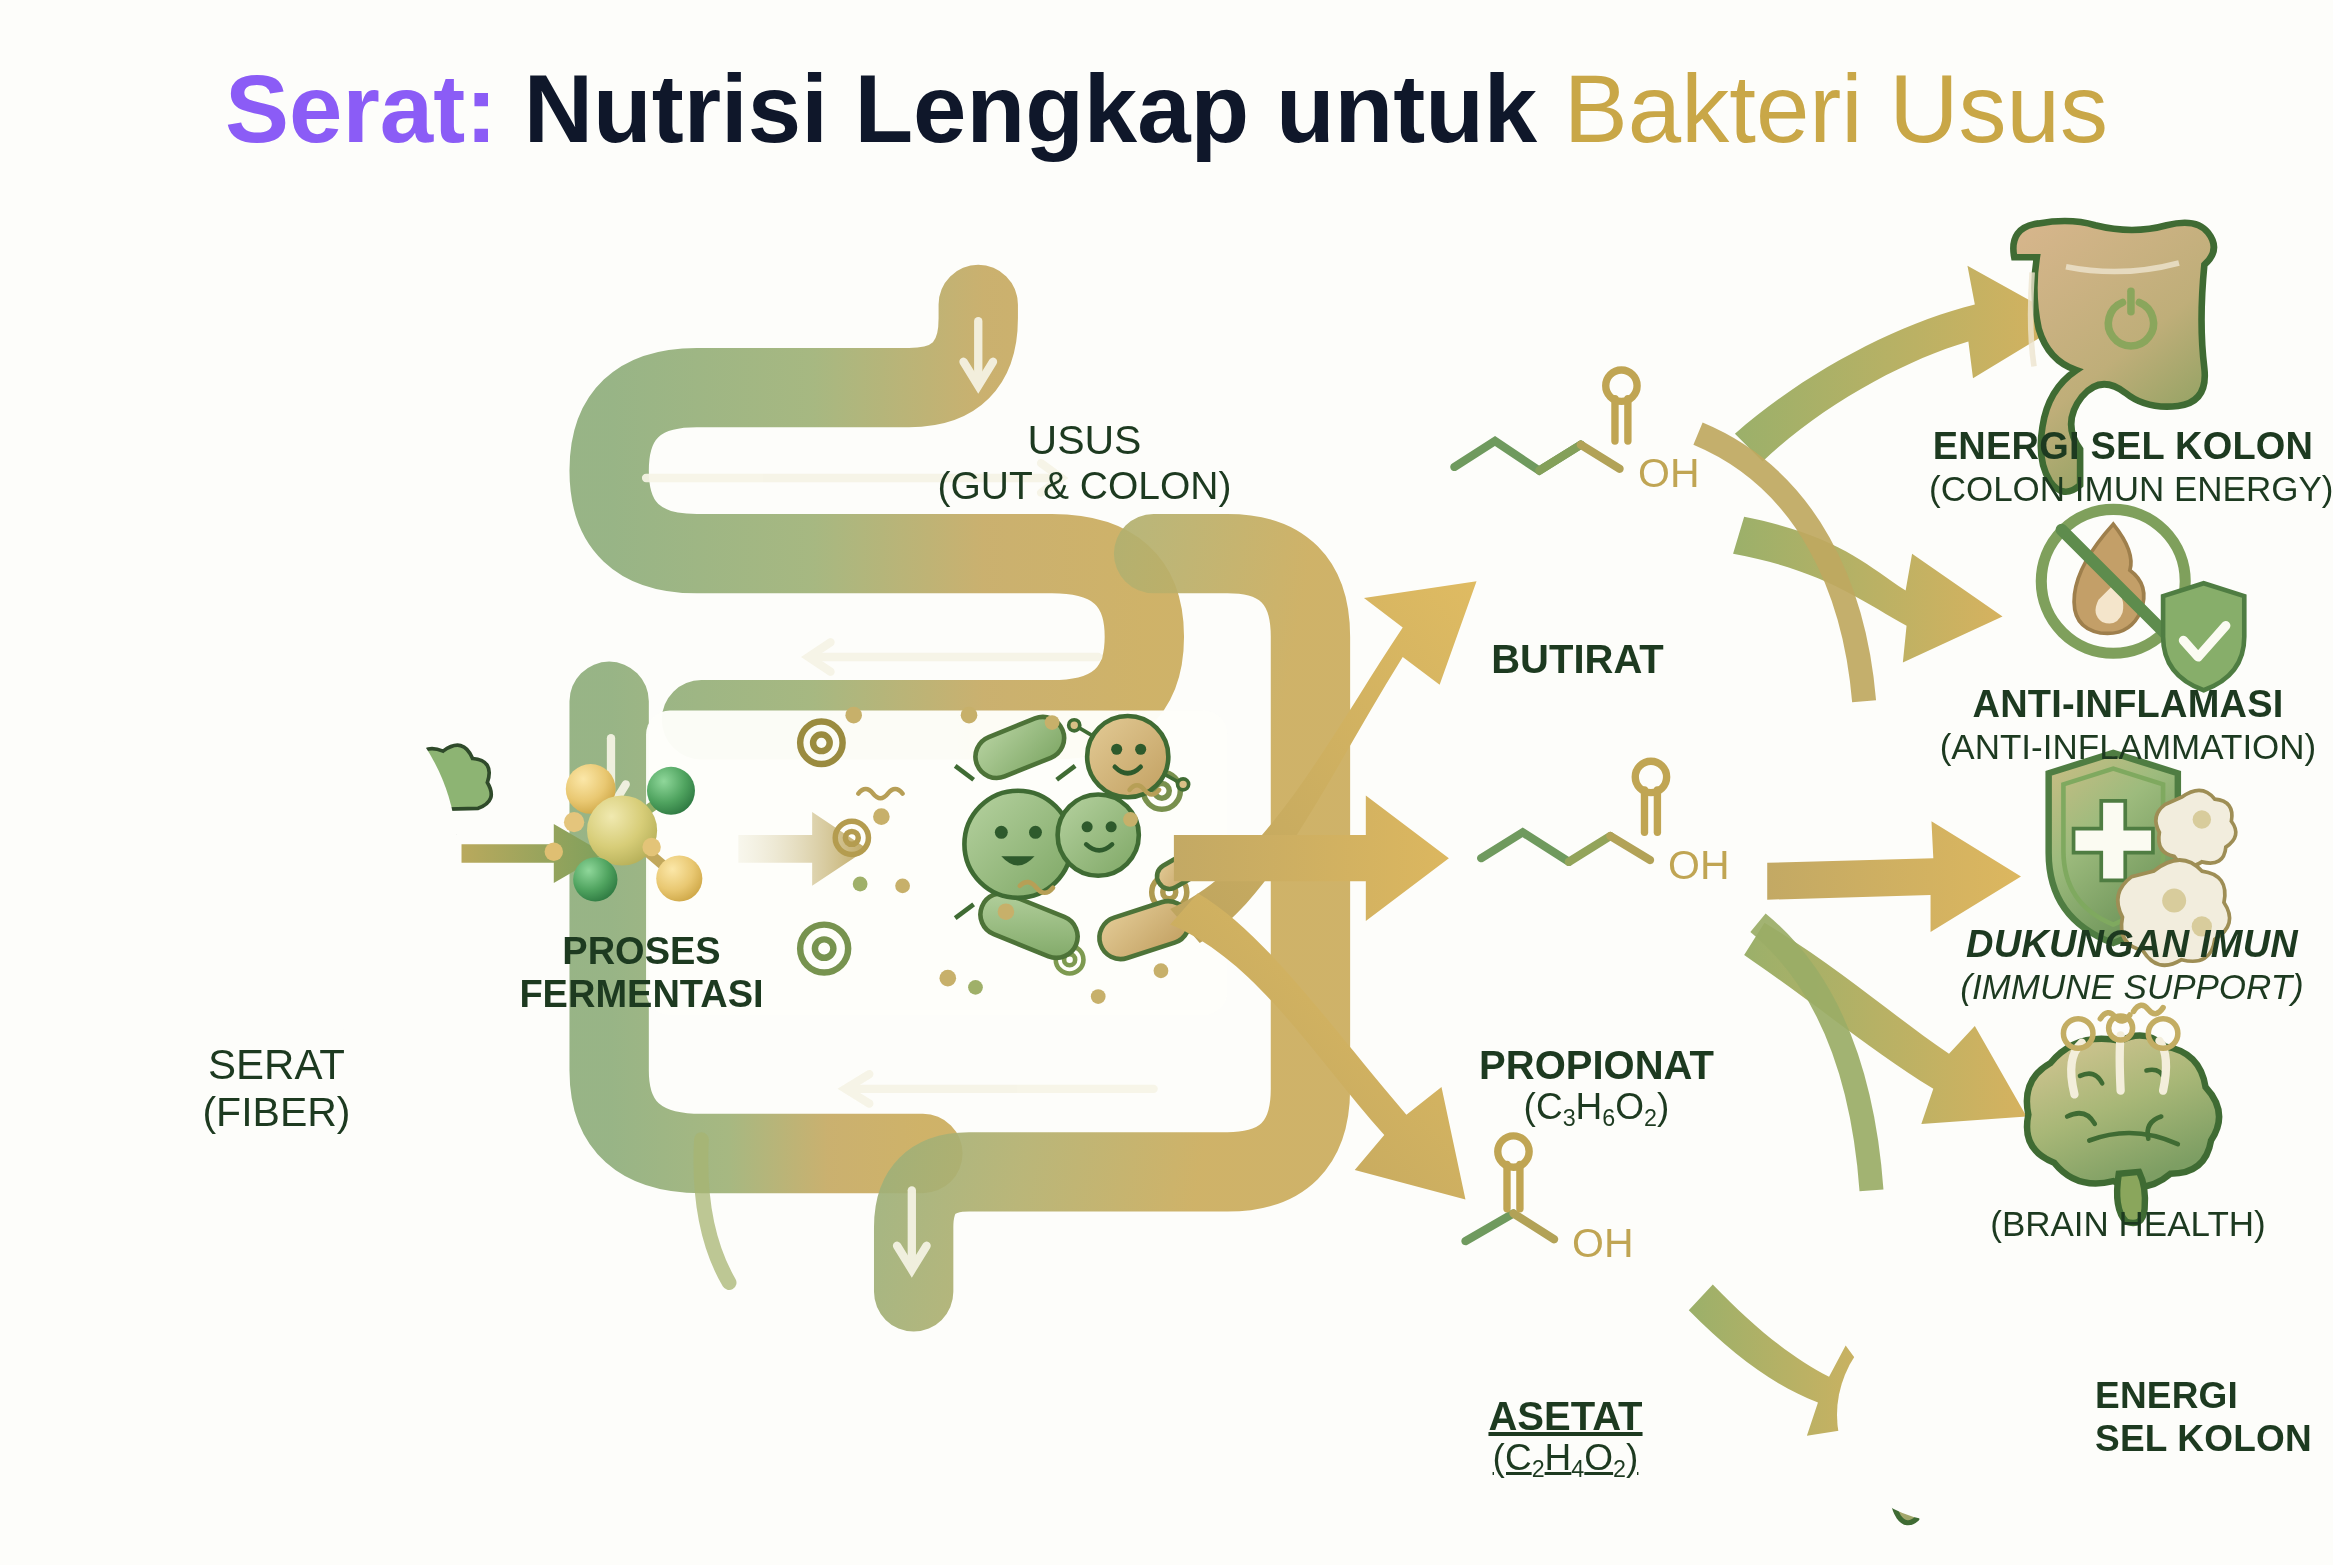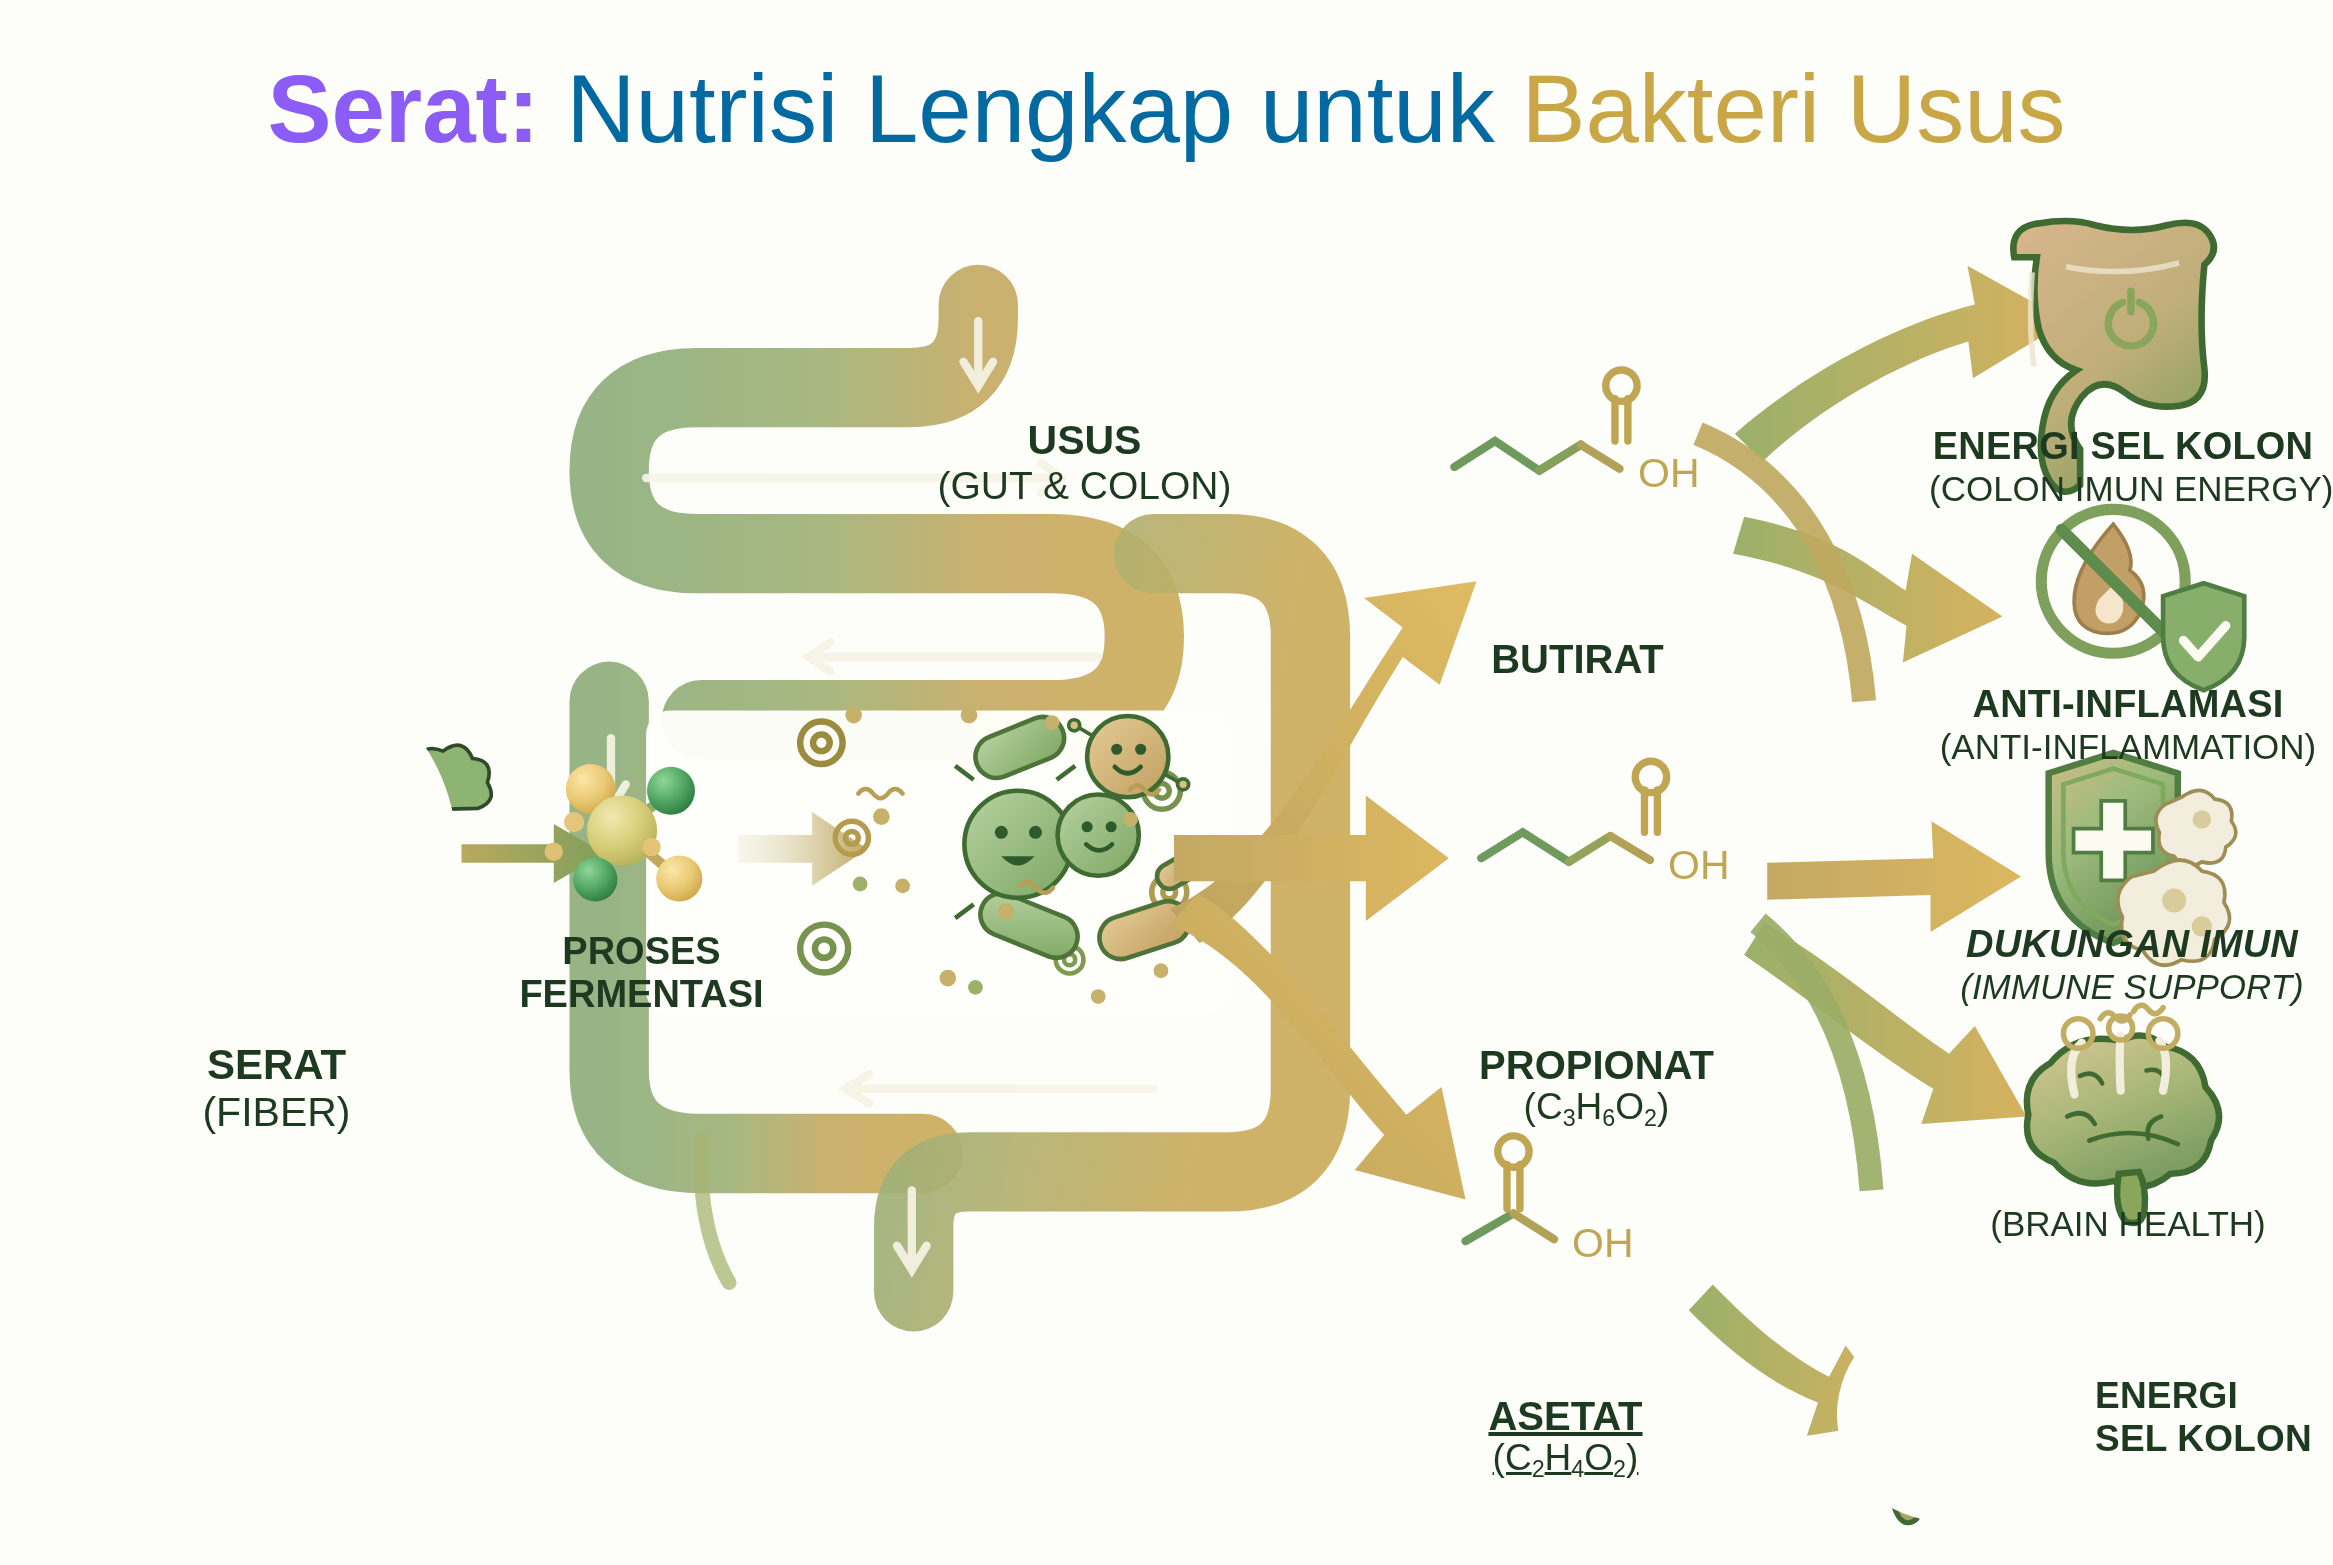--- a/index.html
+++ b/index.html
@@ -15,32 +15,32 @@
 
   
   #title{
     position:absolute;left:0;top:54px;width:2333px;
     text-align:center;
     font-size:96px;
     line-height:1.15;
     white-space:nowrap;
   }
   #title .t-bold{font-weight:bold;color:#8b5cf6;}
-  #title .t-mid{font-weight:normal;color:#0369a1;margin-top:27px;}
+  #title .t-mid{font-weight:bold;color:#0f172a;margin-top:27px;}
   #title .t-gold{font-weight:normal;color:#c9a747;}
 
   
   .node-label{
     position:absolute;
     text-align:center;
     color:#1d3a20;
     line-height:1.14;
     white-space:nowrap;
   }
-  .node-label .l1{display:block;font-weight:bold;}
+  .node-label .l1{display:block;font-weight:normal;}
   .node-label .l2{display:block;font-weight:normal;}
 
   
   #lbl-serat{left:55px;top:1041px;width:443px;font-size:42px;}
   #lbl-serat .l2{font-size:41px;}
 
   
   #lbl-ferment{
     left:489px;top:930px;width:305px;font-size:38px;
     text-align:center;

